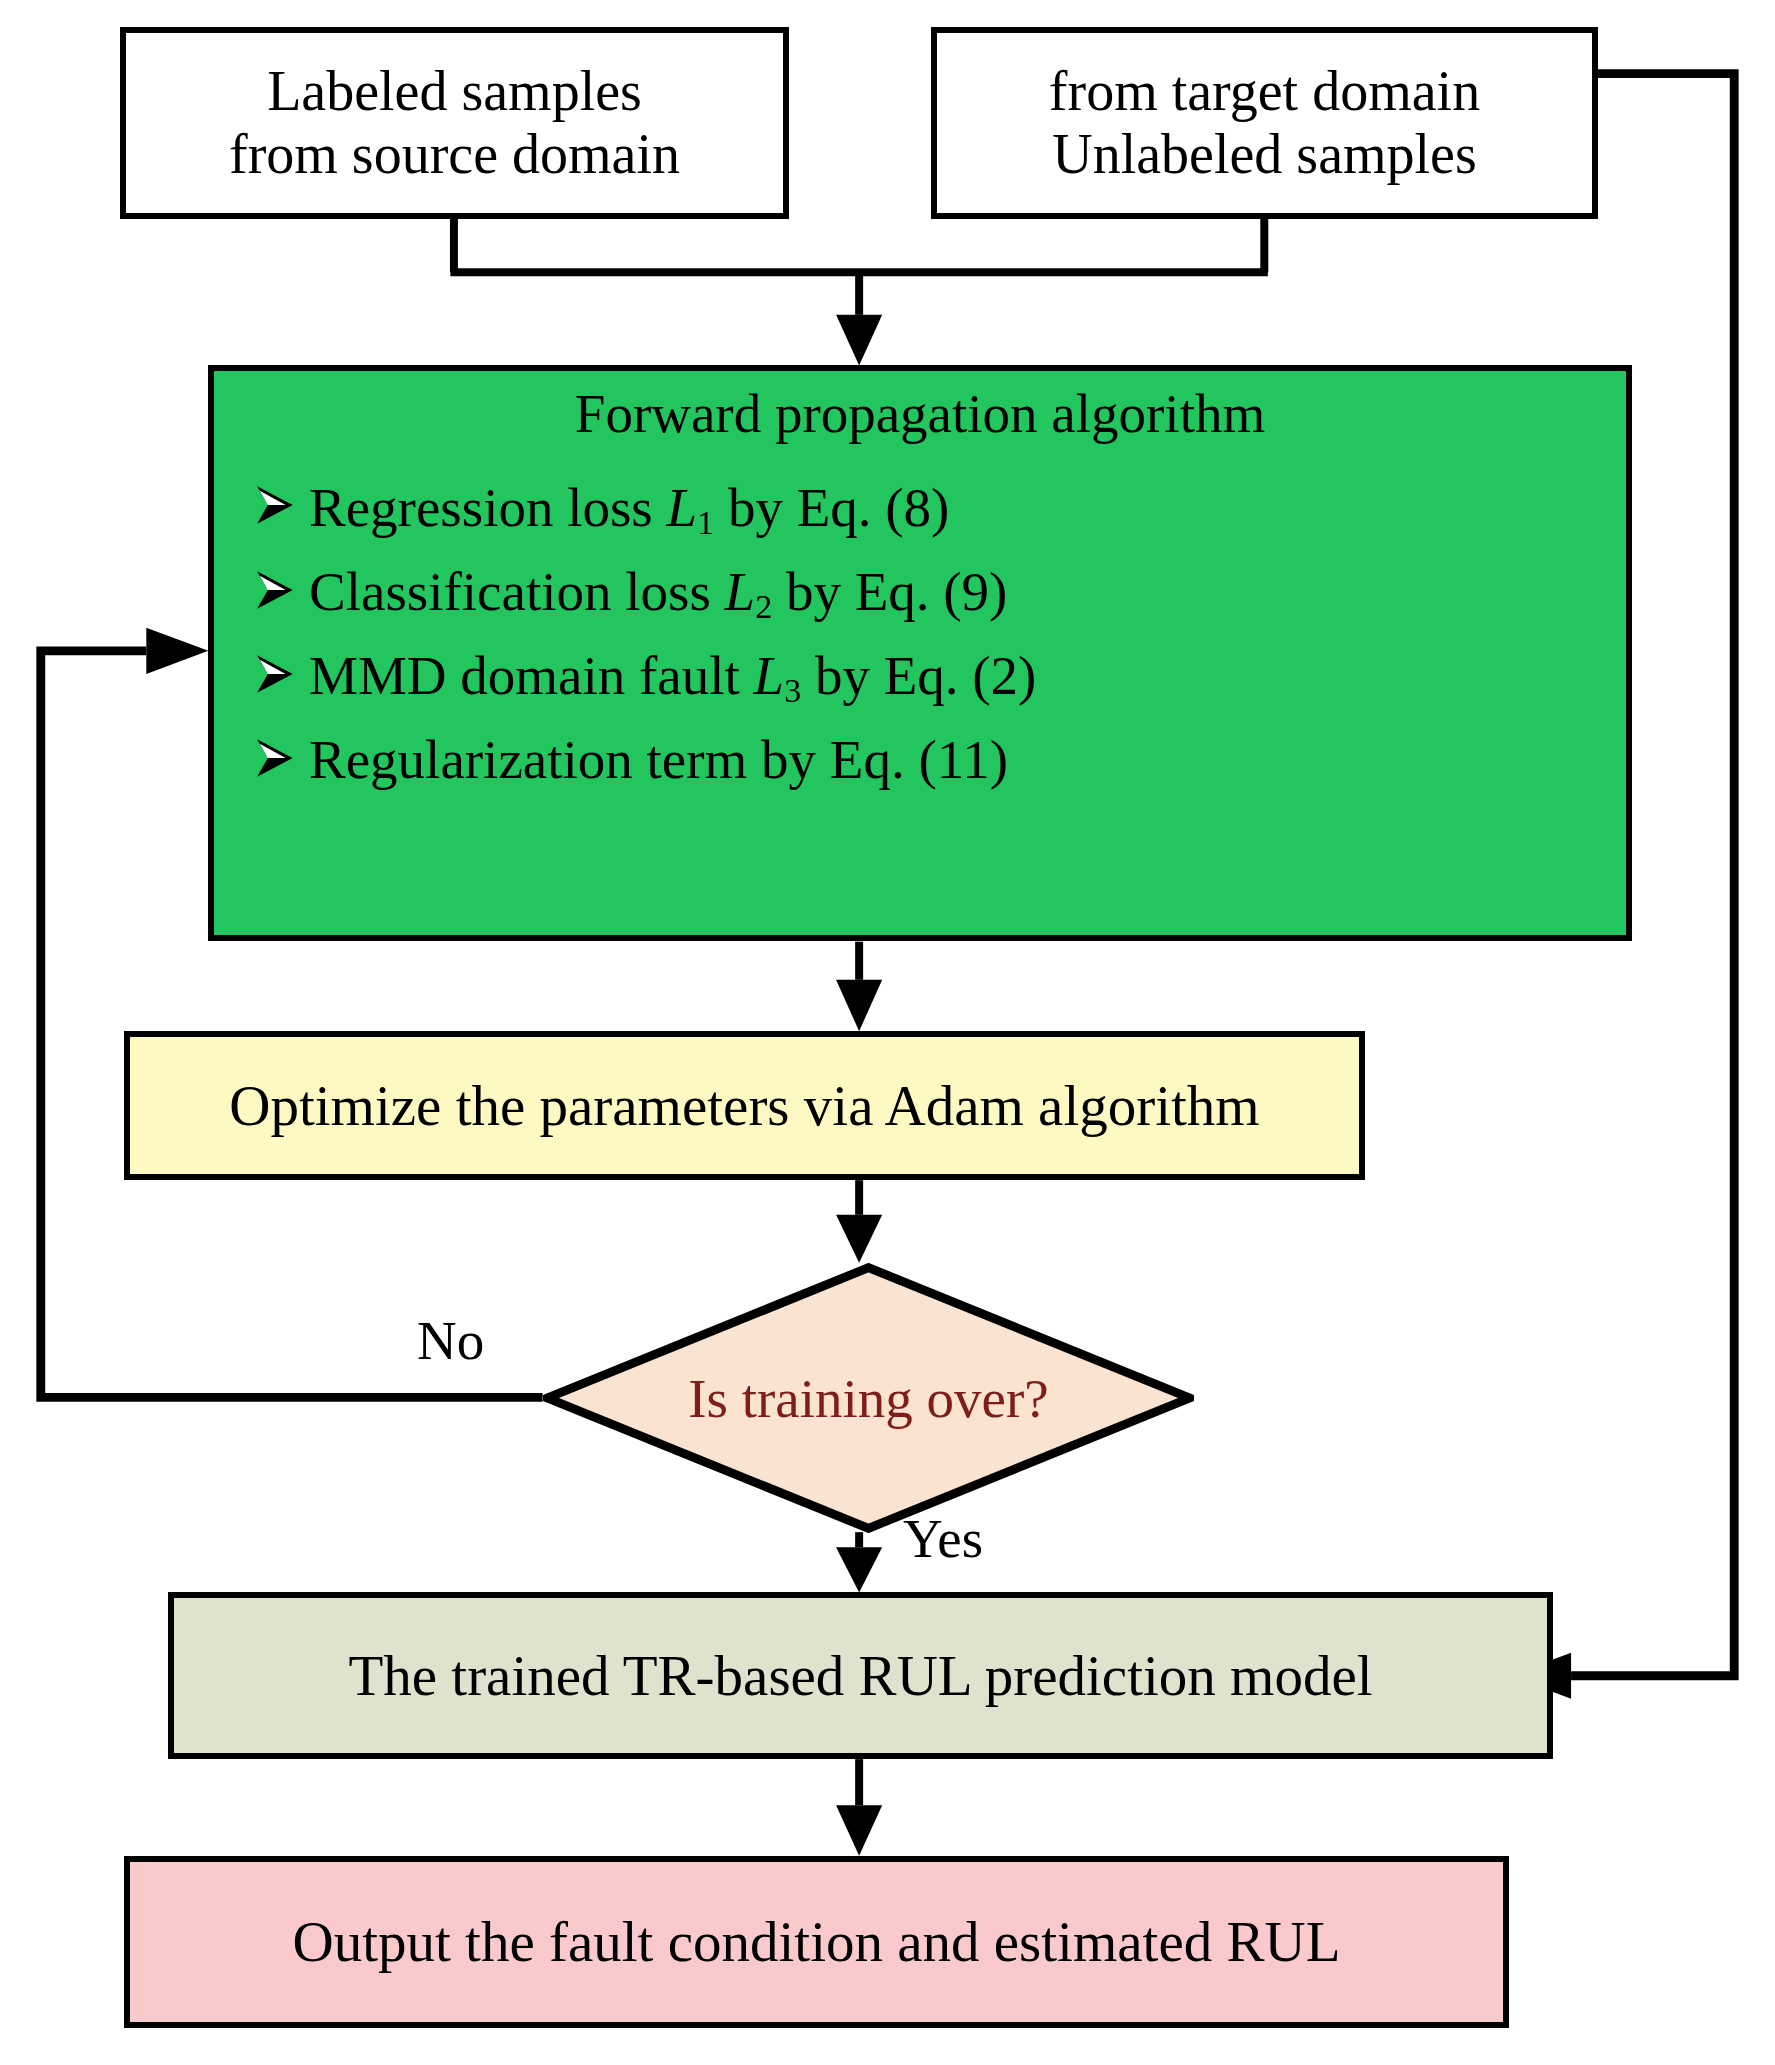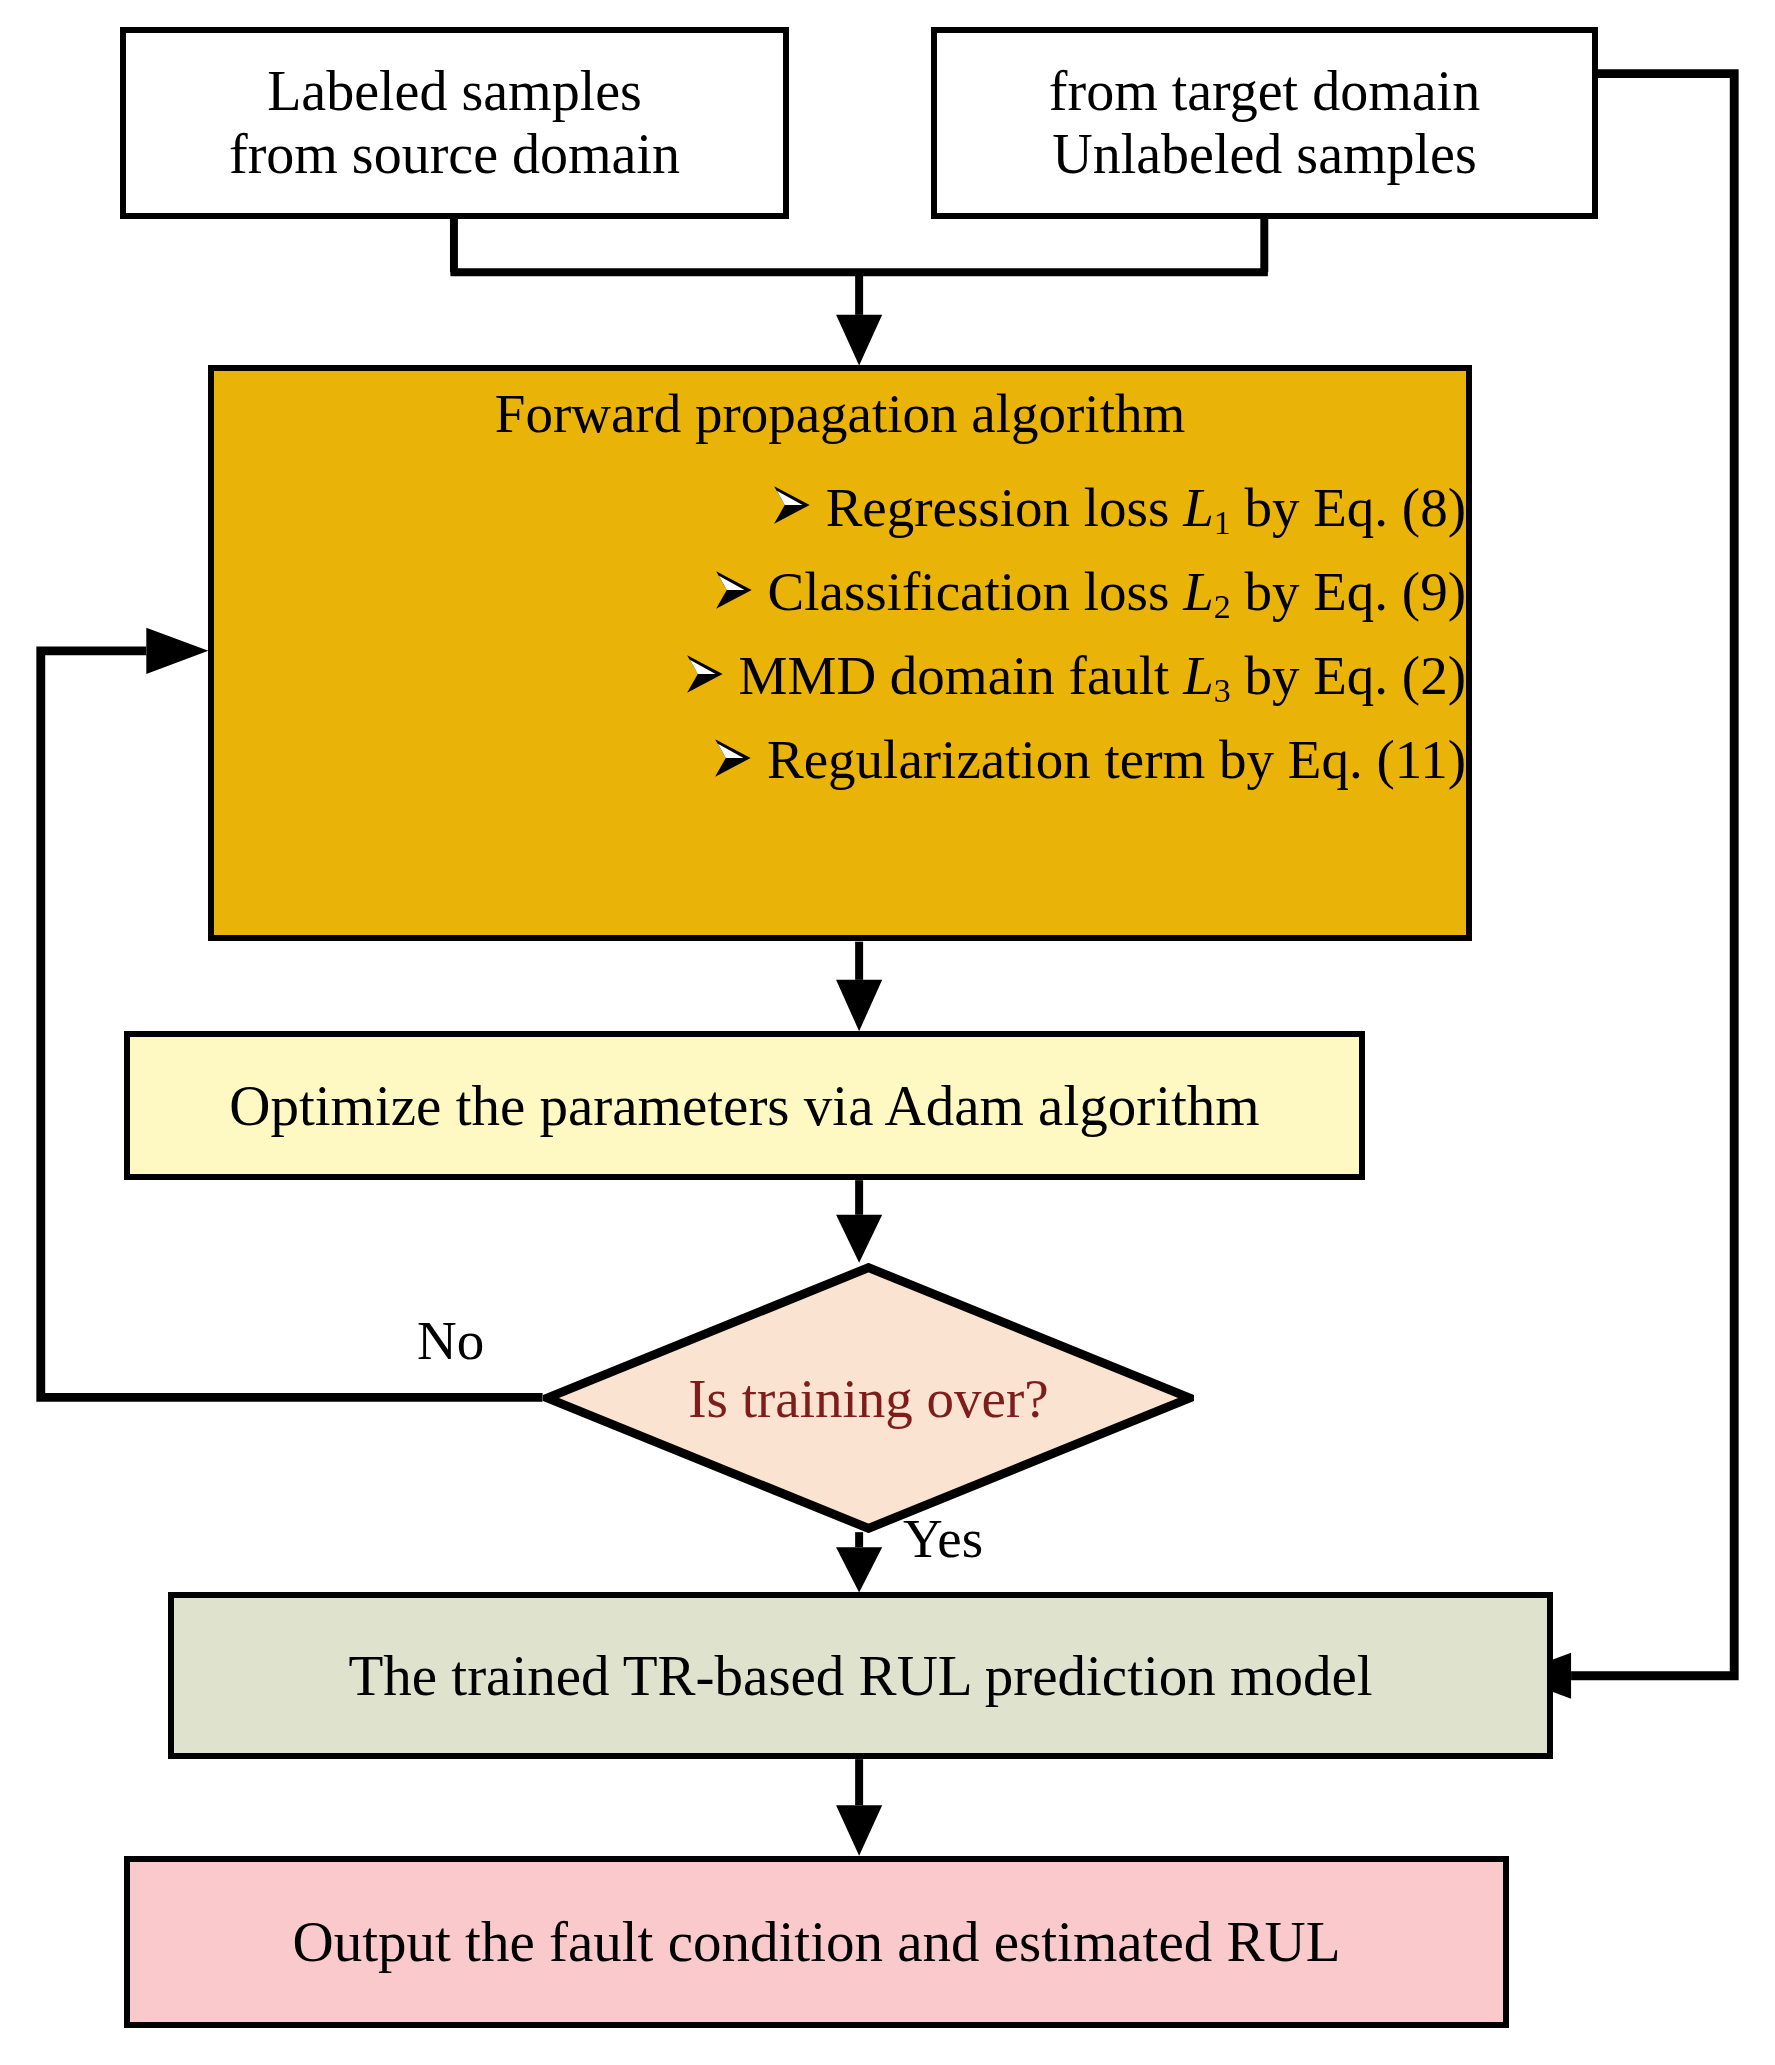--- a/index.html
+++ b/index.html
@@ -35,32 +35,32 @@
     left: 120px; top: 26.6px; width: 669px; height: 192px;
     background: #ffffff; font-size: 56px;
   }
   #box-unlabeled {
     left: 931px; top: 26.6px; width: 667px; height: 192px;
     background: #ffffff; font-size: 56px;
   }
 
   
   #box-forward {
-    left: 208px; top: 365px; width: 1264px; height: 576px;
-    background: #eab308; font-size: 55px;
-    align-items: flex-end; justify-content: flex-start;
+    left: 208px; top: 365px; width: 1424px; height: 576px;
+    background: #22c55e; font-size: 55px;
+    align-items: flex-start; justify-content: flex-start;
     padding: 12.4px 0 0 0;
   }
   #box-forward .fp-title {
     text-align: center; width: 100%; margin-bottom: 12.4px;
   }
   .fp-item {
     display: flex;
     align-items: baseline;
-    padding-left: 26px;
+    padding-left: 36px;
     margin-top: 19.5px;
     white-space: nowrap;
   }
   .fp-bullet {
     width: 59px; flex: 0 0 59px;
     display: inline-block;
     line-height: 1;
     position: relative; top: 3.5px;
   }
   .fp-bullet svg { display: block; }

